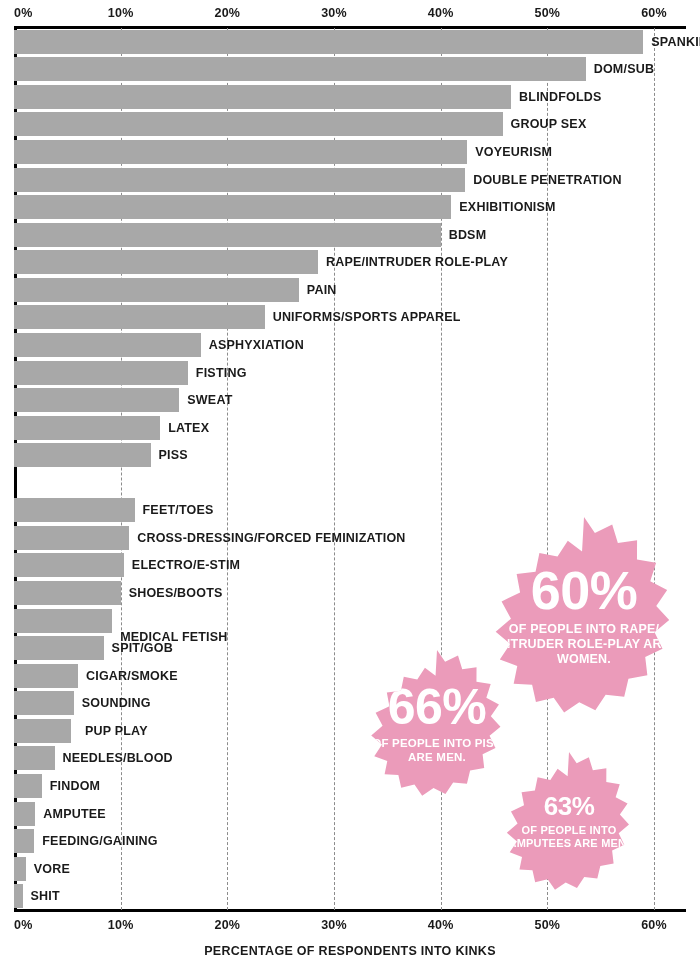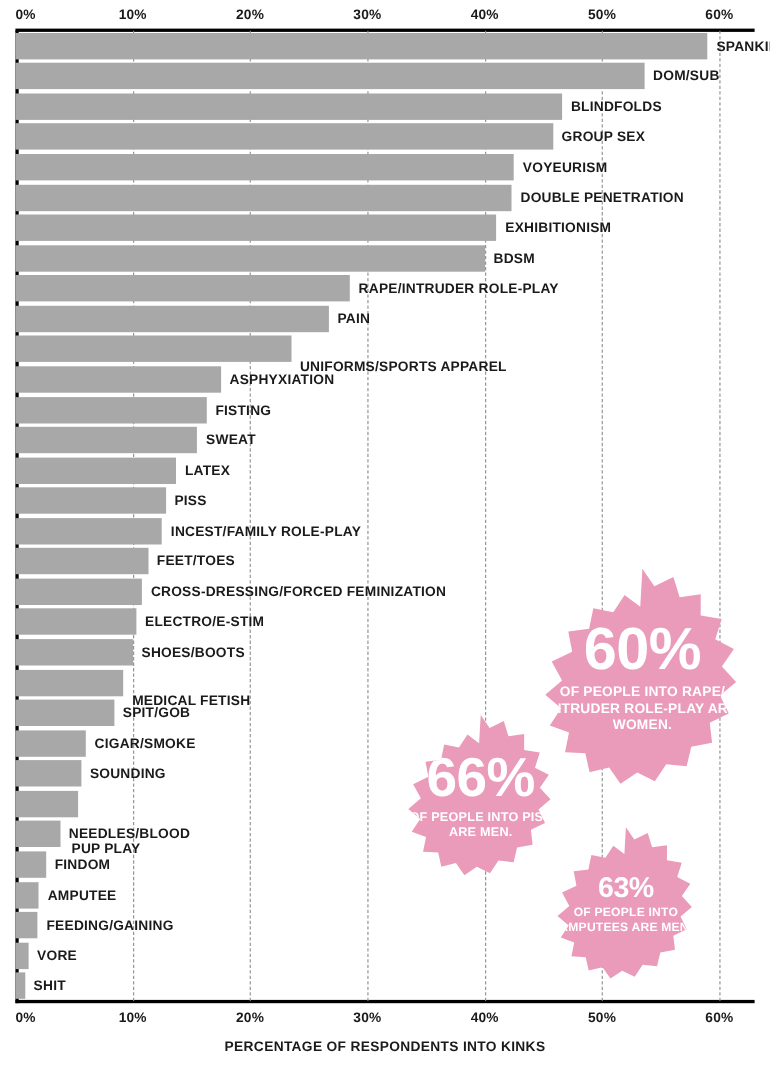--- a/index.html
+++ b/index.html
@@ -243,21 +243,21 @@
       <div class="bar-row" style="top: 222.281px; width: 672px;">
         <div class="bar" style="width: 304px; background: rgb(168, 168, 168);"></div>
         <div class="bar-label" style="left: 312px;">RAPE/INTRUDER ROLE-PLAY</div>
       </div>
       <div class="bar-row" style="top: 249.844px; width: 672px;">
         <div class="bar" style="width: 284.8px; background: rgb(168, 168, 168);"></div>
         <div class="bar-label" style="left: 292.8px;">PAIN</div>
       </div>
       <div class="bar-row" style="top: 277.406px; width: 672px;">
         <div class="bar" style="width: 250.667px; background: rgb(168, 168, 168);"></div>
-        <div class="bar-label" style="left: 258.667px; margin-top: 16px;">UNIFORMS/SPORTS APPAREL</div>
+        <div class="bar-label" style="left: 258.667px;">UNIFORMS/SPORTS APPAREL</div>
       </div>
       <div class="bar-row" style="top: 304.969px; width: 672px;">
         <div class="bar" style="width: 186.667px; background: rgb(168, 168, 168);"></div>
         <div class="bar-label" style="left: 194.667px;">ASPHYXIATION</div>
       </div>
       <div class="bar-row" style="top: 332.531px; width: 672px;">
         <div class="bar" style="width: 173.867px; background: rgb(168, 168, 168);"></div>
         <div class="bar-label" style="left: 181.867px;">FISTING</div>
       </div>
       <div class="bar-row" style="top: 360.094px; width: 672px;">
@@ -265,24 +265,20 @@
         <div class="bar-label" style="left: 173.333px;">SWEAT</div>
       </div>
       <div class="bar-row" style="top: 387.656px; width: 672px;">
         <div class="bar" style="width: 146.133px; background: rgb(168, 168, 168);"></div>
         <div class="bar-label" style="left: 154.133px;">LATEX</div>
       </div>
       <div class="bar-row" style="top: 415.219px; width: 672px;">
         <div class="bar" style="width: 136.533px; background: rgb(168, 168, 168);"></div>
         <div class="bar-label" style="left: 144.533px;">PISS</div>
       </div>
-      <div class="bar-row" style="top: 442.781px; width: 672px;">
-        <div class="bar" style="width: 133.333px; background: rgb(168, 168, 168);"></div>
-        <div class="bar-label" style="left: 141.333px;">INCEST/FAMILY ROLE-PLAY</div>
-      </div>
       <div class="bar-row" style="top: 470.344px; width: 672px;">
         <div class="bar" style="width: 120.533px; background: rgb(168, 168, 168);"></div>
         <div class="bar-label" style="left: 128.533px;">FEET/TOES</div>
       </div>
       <div class="bar-row" style="top: 497.906px; width: 672px;">
         <div class="bar" style="width: 115.2px; background: rgb(168, 168, 168);"></div>
         <div class="bar-label" style="left: 123.2px;">CROSS-DRESSING/FORCED FEMINIZATION</div>
       </div>
       <div class="bar-row" style="top: 525.469px; width: 672px;">
         <div class="bar" style="width: 109.867px; background: rgb(168, 168, 168);"></div>
@@ -303,21 +299,21 @@
       <div class="bar-row" style="top: 635.719px; width: 672px;">
         <div class="bar" style="width: 64px; background: rgb(168, 168, 168);"></div>
         <div class="bar-label" style="left: 72px;">CIGAR/SMOKE</div>
       </div>
       <div class="bar-row" style="top: 663.281px; width: 672px;">
         <div class="bar" style="width: 59.7333px; background: rgb(168, 168, 168);"></div>
         <div class="bar-label" style="left: 67.7333px;">SOUNDING</div>
       </div>
       <div class="bar-row" style="top: 690.844px; width: 672px;">
         <div class="bar" style="width: 56.5333px; background: rgb(168, 168, 168);"></div>
-        <div class="bar-label" style="left: 51px; margin-top: 40px;">PUP PLAY</div>
+        <div class="bar-label" style="left: 71px;">PUP PLAY</div>
       </div>
       <div class="bar-row" style="top: 718.406px; width: 672px;">
         <div class="bar" style="width: 40.5333px; background: rgb(168, 168, 168);"></div>
         <div class="bar-label" style="left: 48.5333px;">NEEDLES/BLOOD</div>
       </div>
       <div class="bar-row" style="top: 745.969px; width: 672px;">
         <div class="bar" style="width: 27.7333px; background: rgb(168, 168, 168);"></div>
         <div class="bar-label" style="left: 35.7333px;">FINDOM</div>
       </div>
       <div class="bar-row" style="top: 773.531px; width: 672px;">

